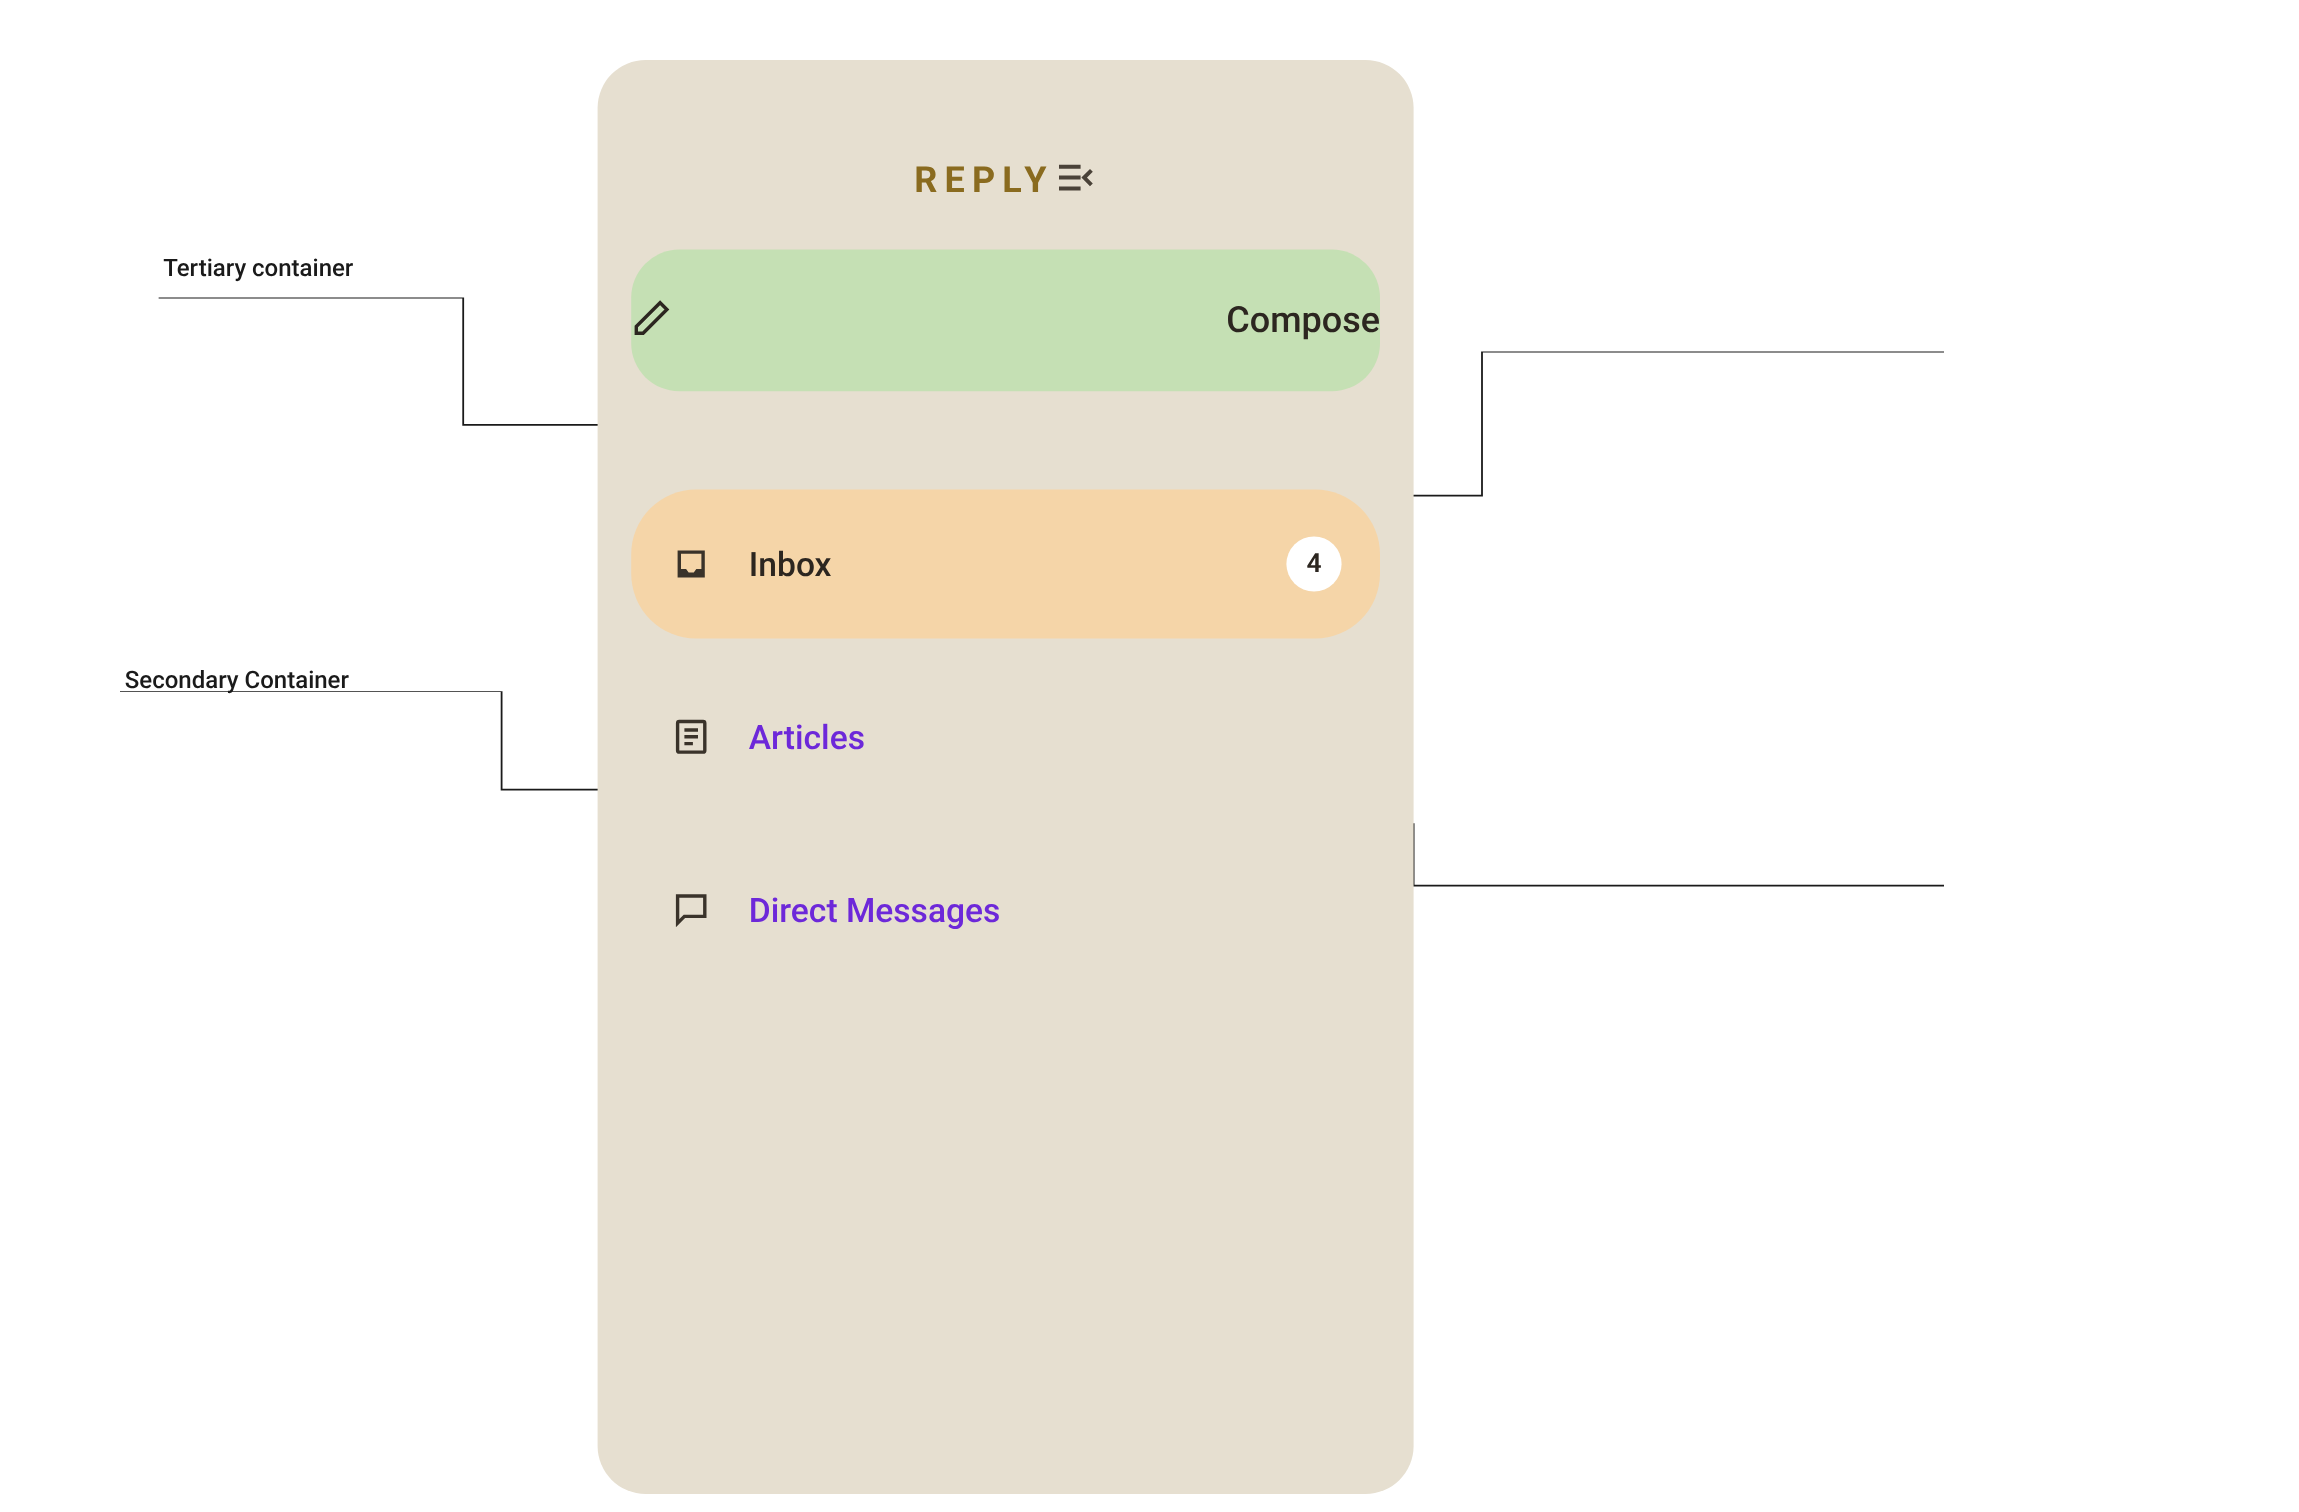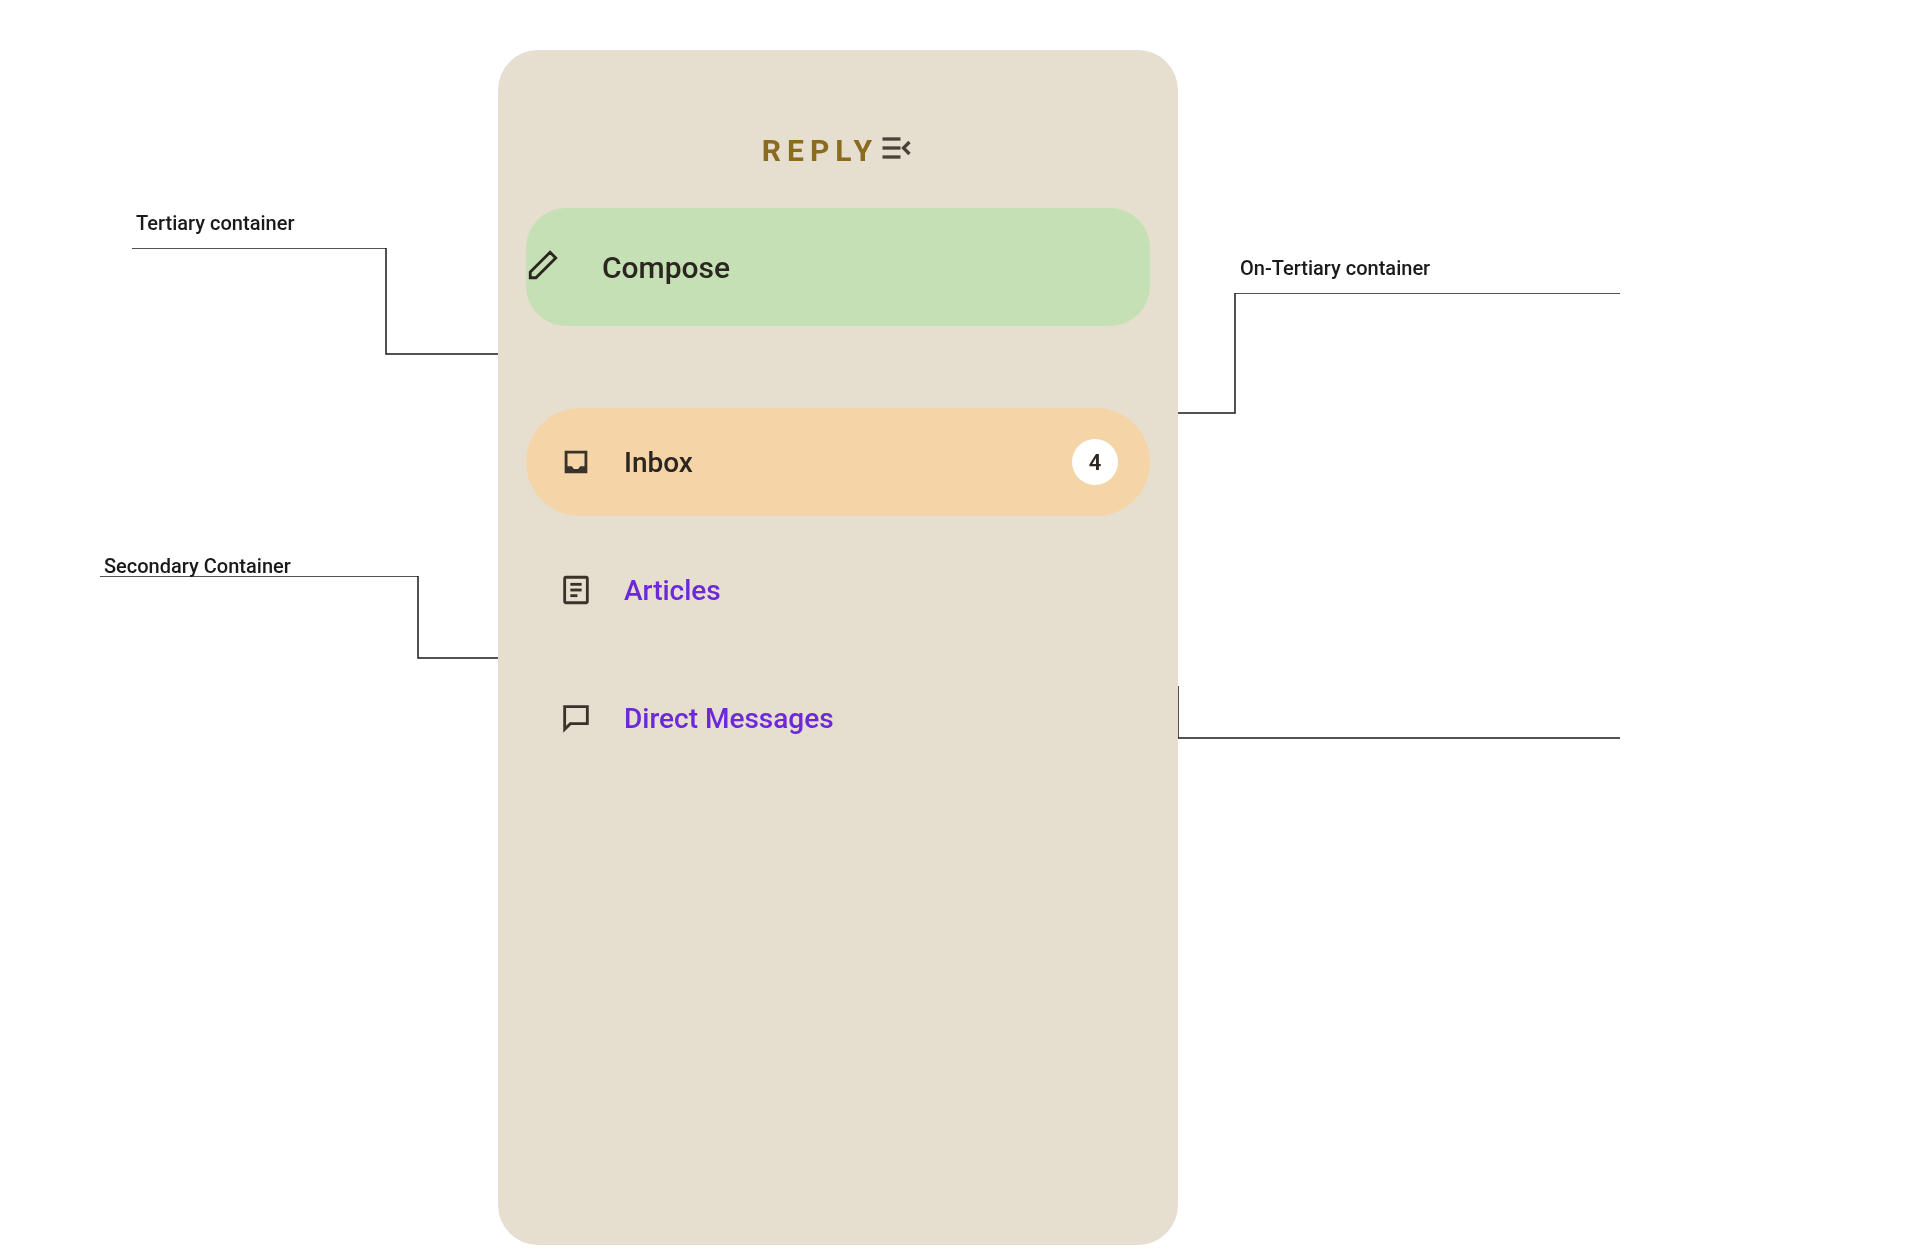--- a/index.html
+++ b/index.html
@@ -40,21 +40,21 @@
     font-weight: 700;
     letter-spacing: 6px;
     color: #8a6b1f;
   }
   .collapse-icon {
     color: #4a4238;
   }
   .compose-btn {
     display: flex;
     align-items: center;
-    justify-content: flex-start;
+    justify-content: space-between;
     gap: 42px;
     background: #c5e0b4;
     border-radius: 40px;
     height: 118px;
     margin-top: 28px;
     cursor: pointer;
   }
   .compose-btn .icon {
     color: #2c2620;
   }
@@ -63,21 +63,21 @@
     font-weight: 500;
     color: #2c2620;
   }
   .nav-list {
     margin-top: 82px;
   }
   .nav-item {
     display: flex;
     align-items: center;
     gap: 30px;
-    height: 108px;
+    height: 124px;
     padding: 0 32px;
     border-radius: 54px;
     cursor: pointer;
     margin-bottom: 20px;
   }
   .nav-item.selected {
     background: #f5d5a8;
   }
   .nav-item .icon {
     width: 36px;
@@ -126,21 +126,20 @@
   .ann-on-tertiary { left: 1240px; top: 256px; }
   .ann-on-secondary { left: 1240px; top: 700px; }
 </style>
 </head>
 <body>
 
 <div class="canvas">
 
   <div class="annotation ann-tertiary">Tertiary container</div>
   <div class="annotation ann-secondary">Secondary Container</div>
-  <div class="annotation ann-on-tertiary">On-Tertiary container</div>
 
   <svg class="lead-line" style="left:132px; top:248px; width:430px; height:110px;">
     <polyline points="0,0 254,0 254,106 430,106"></polyline>
   </svg>
   <svg class="lead-line" style="left:100px; top:576px; width:500px; height:85px;">
     <polyline points="0,0 318,0 318,82 500,82"></polyline>
   </svg>
   <svg class="lead-line" style="left:870px; top:293px; width:750px; height:125px;">
     <polyline points="750,0 365,0 365,120 0,120"></polyline>
   </svg>

